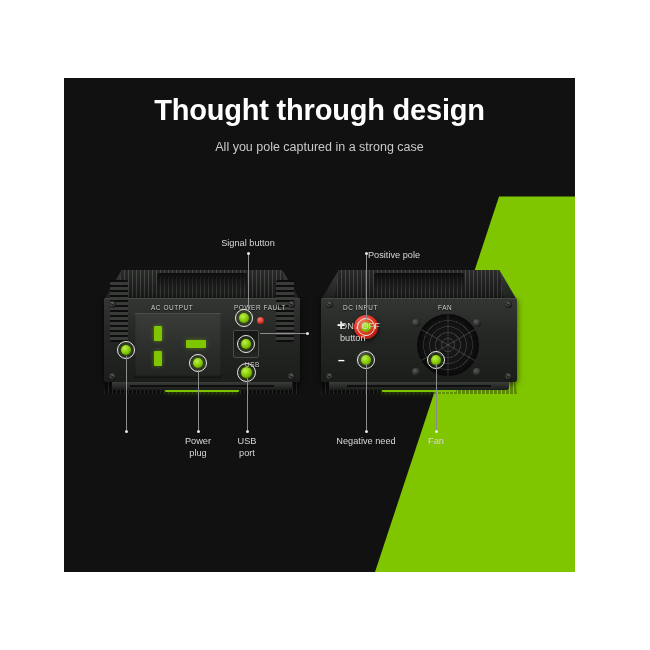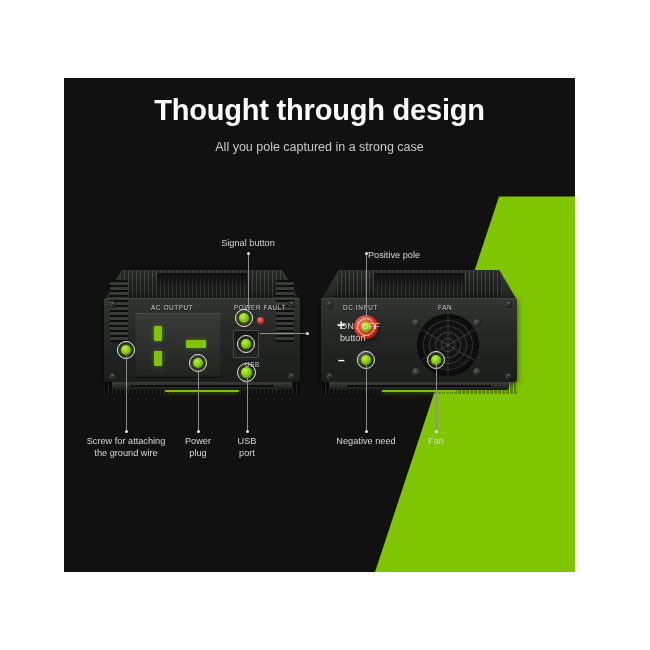--- a/index.html
+++ b/index.html
@@ -281,22 +281,20 @@
 
     <div class="callout c" style="left:184px;top:160px;">Signal button</div>
     <div class="lead v" style="left:184px;top:176px;height:58px;"></div>
     <div class="dot" style="left:182.5px;top:174px;"></div>
 
     <div class="callout l" style="left:248px;top:243px;">ON / OFF
 button</div>
     <div class="lead h" style="left:196px;top:255px;width:48px;"></div>
     <div class="dot" style="left:242px;top:253.5px;"></div>
 
-    <div class="callout c" style="left:62px;top:358px;">Screw for attaching
-the ground wire</div>
     <div class="lead v" style="left:62px;top:278px;height:74px;"></div>
     <div class="dot" style="left:60.5px;top:352px;"></div>
 
     <div class="callout c" style="left:134px;top:358px;">Power
 plug</div>
     <div class="lead v" style="left:134px;top:292px;height:60px;"></div>
     <div class="dot" style="left:132.5px;top:352px;"></div>
 
     <div class="callout c" style="left:183px;top:358px;">USB
 port</div>

